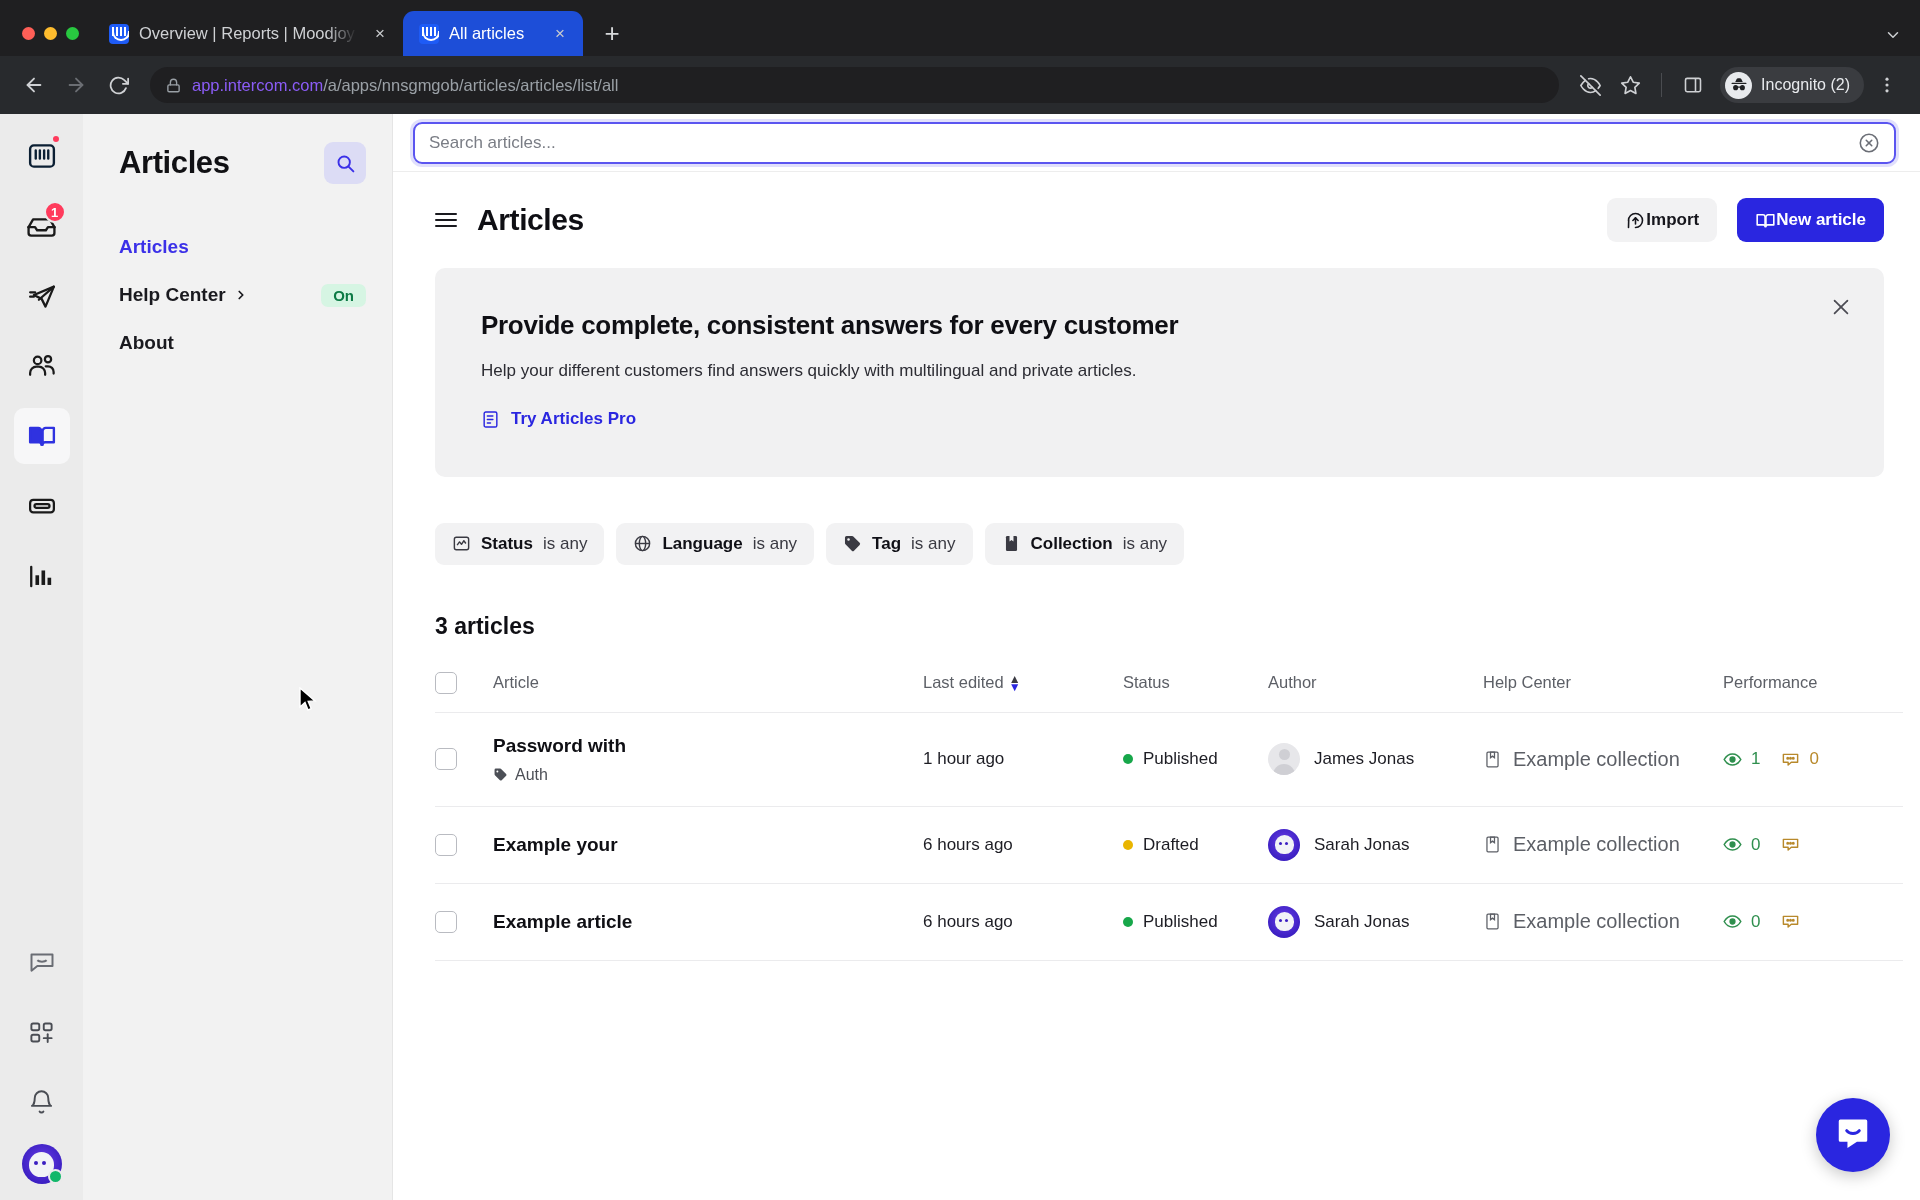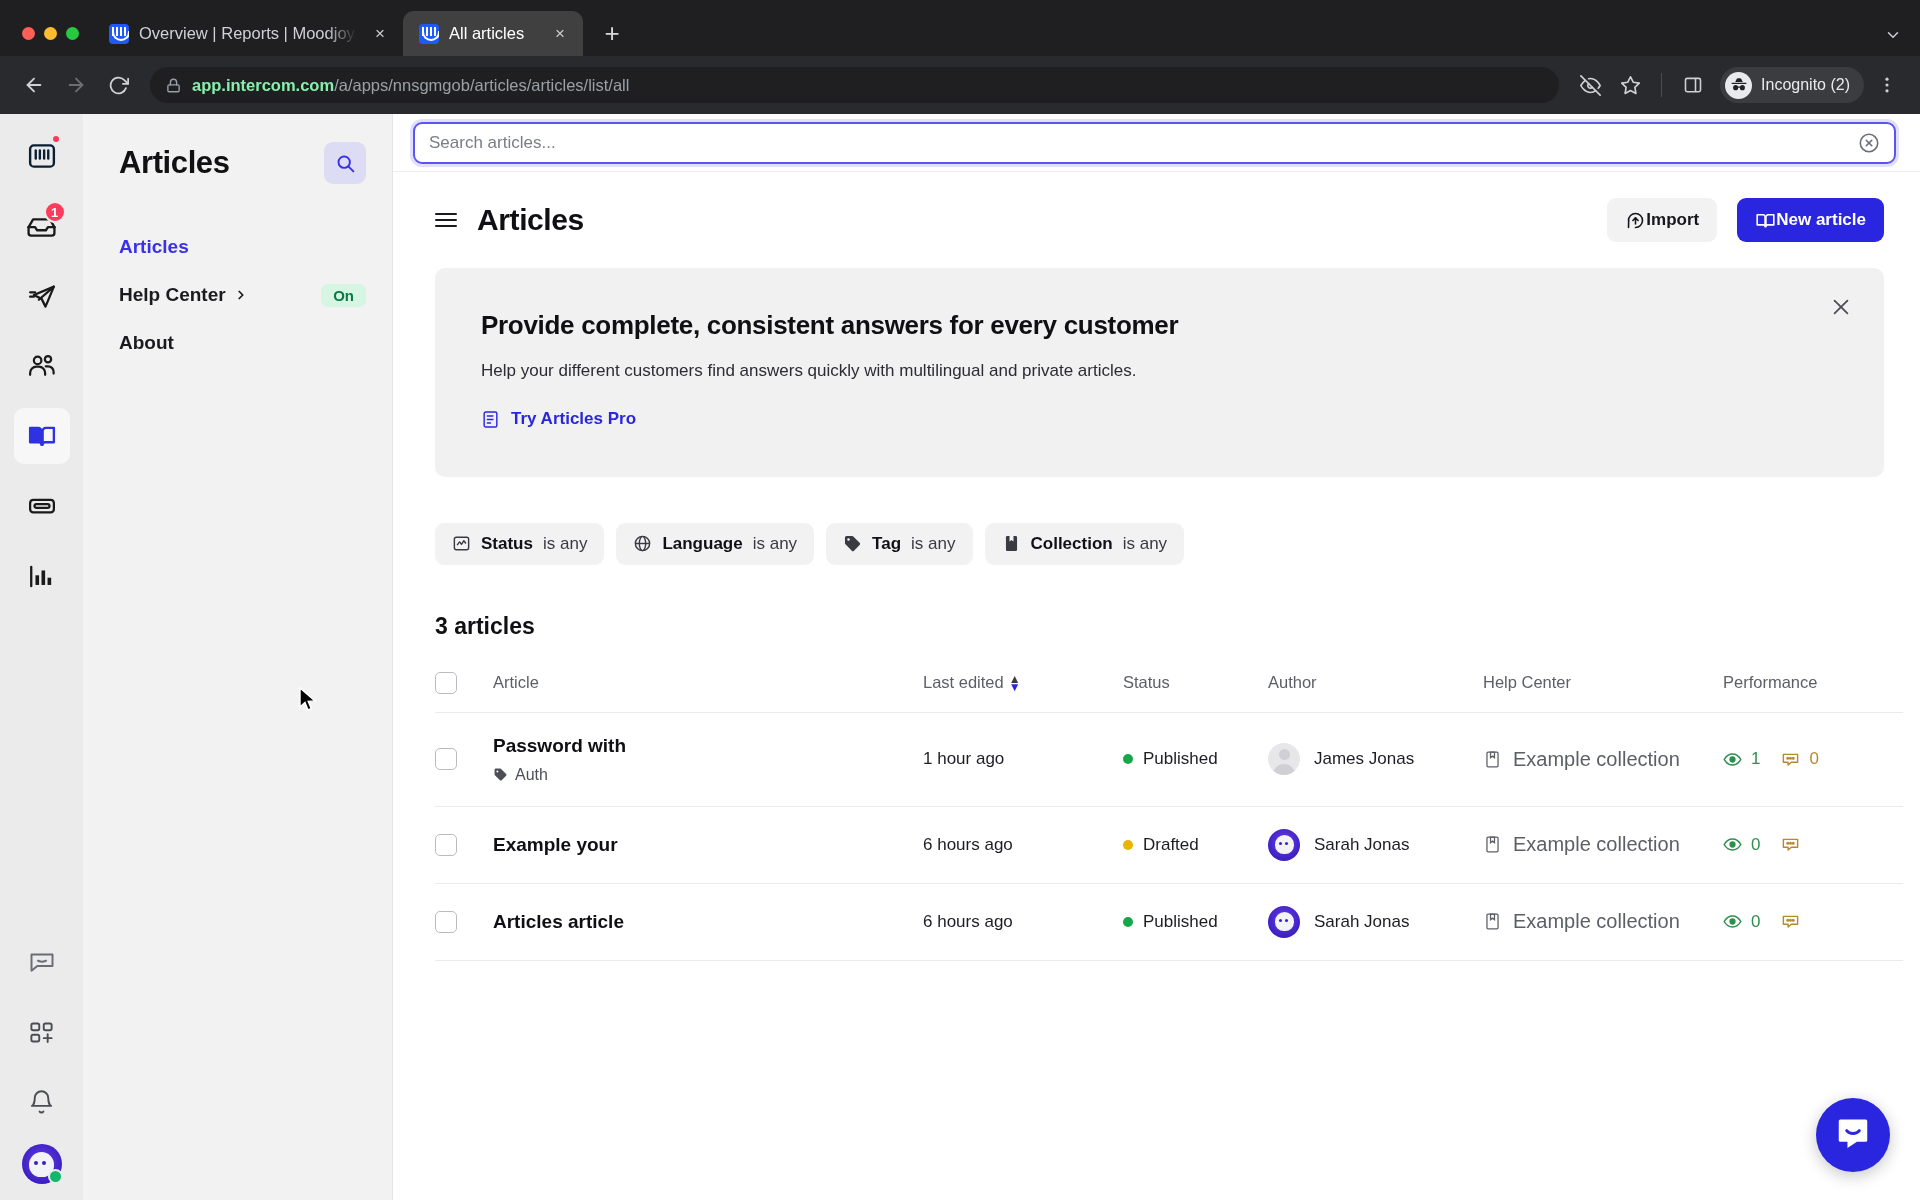--- a/index.html
+++ b/index.html
@@ -22,21 +22,21 @@
   .dot.red { background: #ff5f57; }
   .dot.amber { background: #febc2e; }
   .dot.green { background: #28c840; }
 
   .tab {
     height: 45px; display: flex; align-items: center; gap: 10px;
     padding: 0 10px 0 16px; border-radius: 11px 11px 0 0;
     font-size: 16.5px; color: #cfd1d4; min-width: 180px; max-width: 310px;
     position: relative;
   }
-  .tab.active { background: #404040; color: #ffffff; align-items: center; }
+  .tab.active { background: #1d4ed8; color: #ffffff; align-items: center; }
   .tab .favicon {
     width: 20px; height: 20px; border-radius: 4px; background: #1e5bf6;
     flex: 0 0 20px; position: relative; overflow: hidden;
   }
   .tab .favicon::before {
     content:""; position:absolute; left:3px; top:3px; right:3px; height:9px;
     background: repeating-linear-gradient(to right, #fff 0 2px, #1e5bf6 2px 4px);
   }
   .tab .favicon::after {
     content:""; position:absolute; left:3px; bottom:3px; width:14px; height:8px;
@@ -71,21 +71,21 @@
     width: 36px; height: 36px; border-radius: 50%; display: flex;
     align-items: center; justify-content: center; color: #cfd1d4;
   }
   .navbtn.disabled { color: #6b6e73; }
   .omnibox {
     flex: 1 1 auto; height: 36px; background: #1f1f21; border-radius: 18px;
     display: flex; align-items: center; padding: 0 16px; gap: 11px;
     margin: 0 8px; min-width: 0;
   }
   .omnibox .url { font-size: 16.5px; color: #9aa0a6; white-space: nowrap; }
-  .omnibox .url b { color: #86efac; font-weight: 700; }
+  .omnibox .url b { color: #8b5cf6; font-weight: 400; }
   .tb-icon {
     width: 34px; height: 34px; display: flex; align-items: center;
     justify-content: center; color: #cfd1d4; flex: 0 0 34px;
   }
   .profile-pill {
     height: 36px; background: #3a3c40; border-radius: 18px; display: flex;
     align-items: center; gap: 9px; padding: 0 14px 0 5px; color: #e8eaed;
     font-size: 16px; margin-left: 4px;
   }
   .profile-pill .incog-av {
@@ -760,21 +760,21 @@
                   </span>
                 </div>
               </td>
             </tr>
 
             <tr>
               <td class="col-chk">
                   <span class="chk"></span>
                 </td>
               <td class="col-article">
-                <div class="art-title">Articles article</div>
+                <div class="art-title">Example article</div>
               </td>
               <td class="col-edited">6 hours ago</td>
               <td class="col-status">
                 <div class="status-cell">
                   <span class="status-dot" style="background:#17a74a"></span>
                   <span>Published</span>
                 </div>
               </td>
               <td class="col-author">
                 <div class="author-cell">

